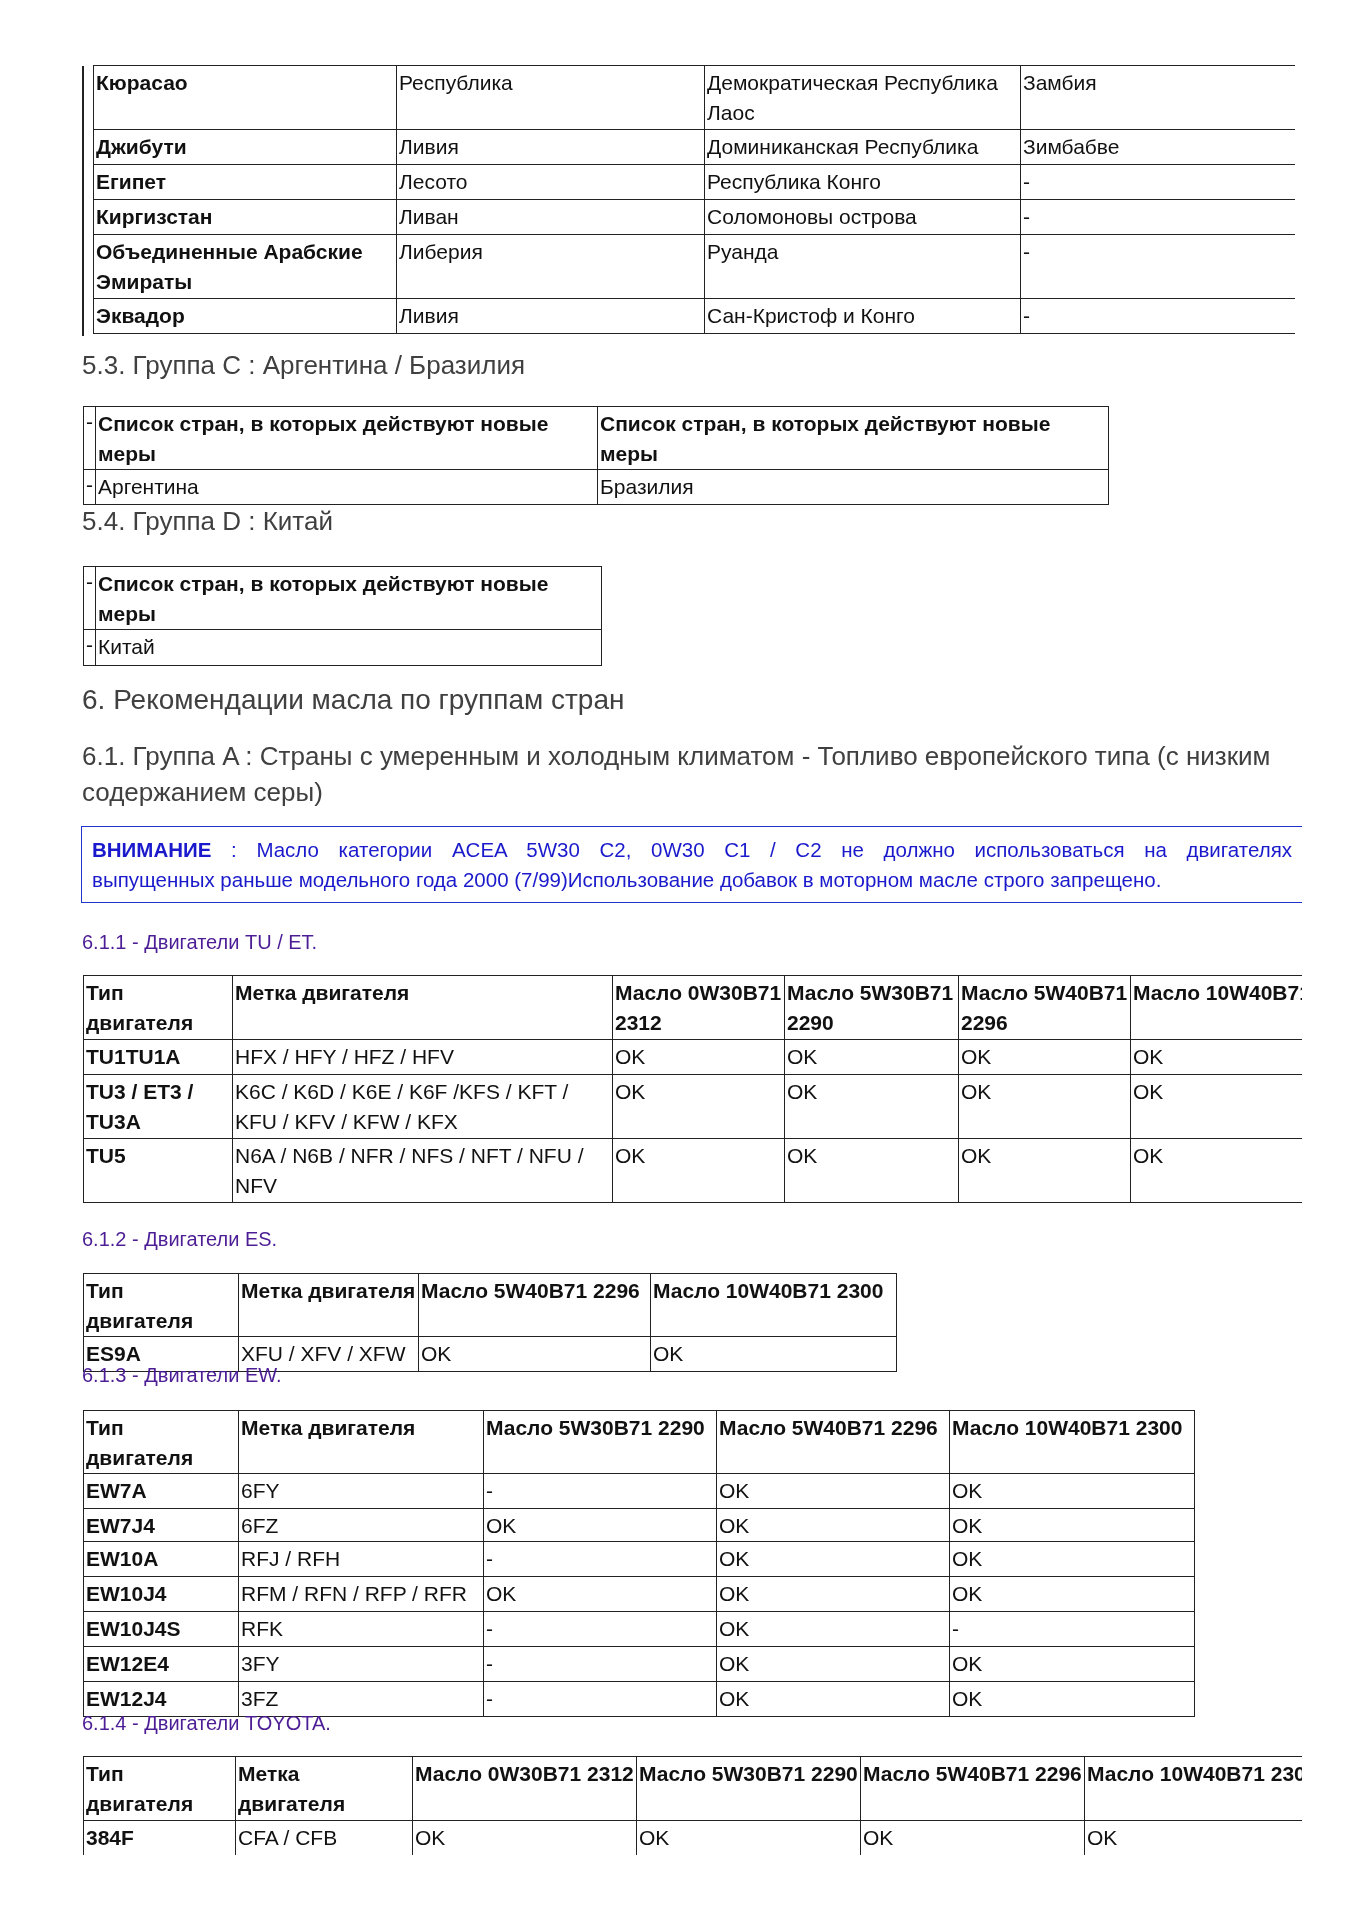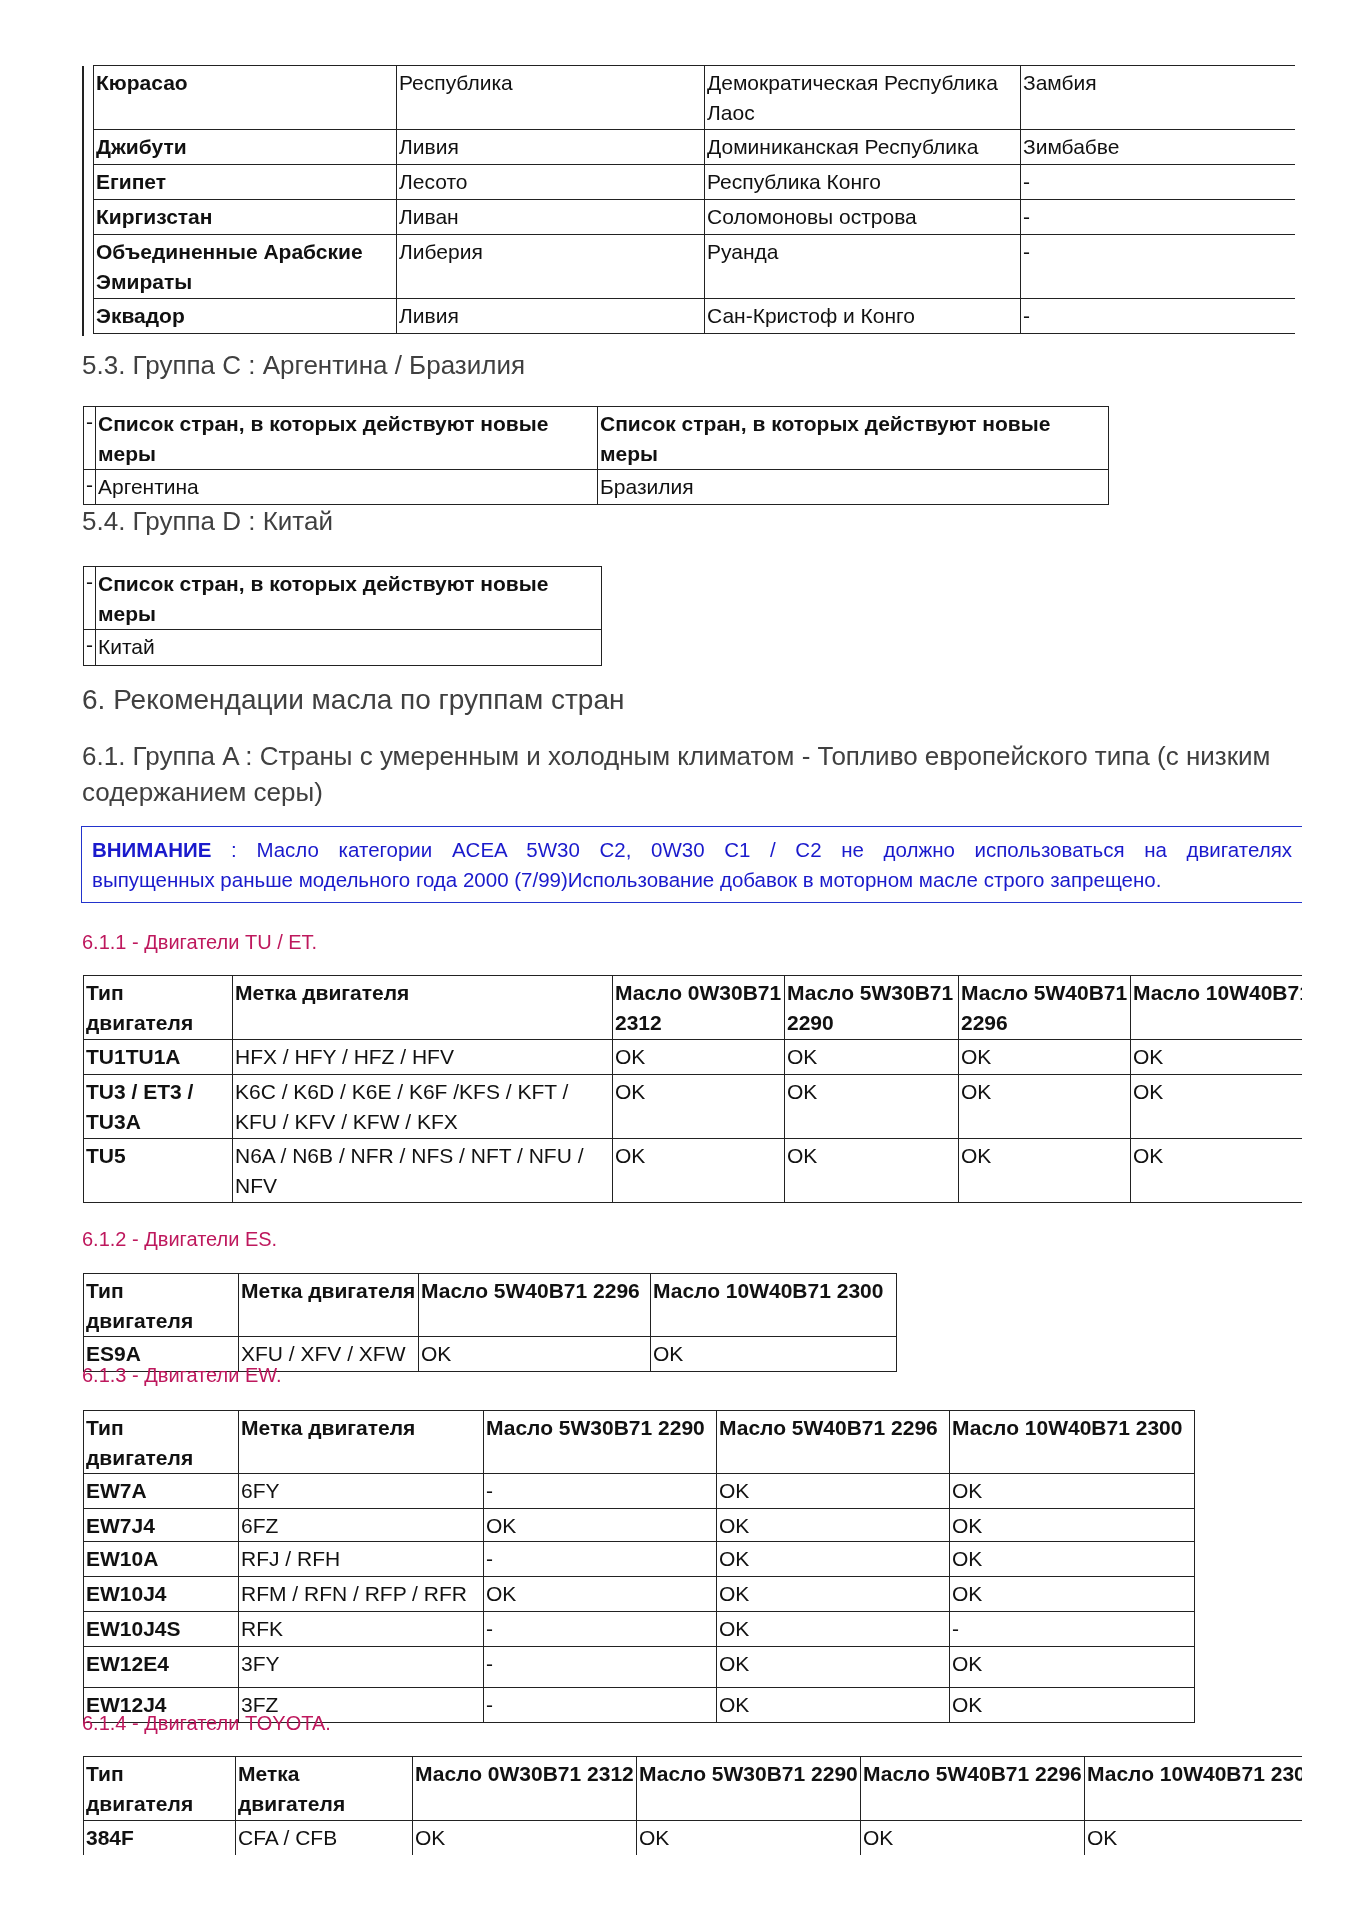--- a/index.html
+++ b/index.html
@@ -5,21 +5,21 @@
   html, body { margin:0; padding:0; background:#fff; }
   body { width:1357px; height:1920px; position:relative; overflow:hidden;
          font-family:"Liberation Sans", sans-serif; color:#111; }
   .abs { position:absolute; }
   table { border-collapse:collapse; position:absolute; table-layout:fixed; }
   td, th { border:1.5px solid #222; padding:2px 2px 0 2px; vertical-align:top;
            font-size:21px; line-height:30px; text-align:left; font-weight:normal; overflow:hidden; white-space:normal; }
   .b { font-weight:bold; }
   .hd { font-size:26px; color:#404040; }
   .hd-big { font-size:28px; }
-  .sub { font-size:20px; color:#be185d; }
+  .sub { font-size:20px; color:#4c1d95; }
   .clip { position:absolute; overflow:hidden; }
   .warn { position:absolute; left:81px; top:826px; width:1300px; height:77px;
           border:1.5px solid #2233cc; border-right:none; box-sizing:border-box;
           color:#1a1acc; font-size:20.5px; line-height:30px; padding:8px 0 0 10px; }
   .warn .w1 { text-align:justify; text-align-last:justify; width:1200px; display:block; white-space:nowrap; }
   .warn .strong { font-weight:bold; }
   td.dash { width:10px; padding:0; text-align:center; }
   table.noright td:last-child { border-right:none; }
 </style>
 </head>
@@ -244,21 +244,21 @@
         <td>OK</td>
         <td>OK</td>
       </tr>
       <tr style="height: 35px;">
         <td class="b">EW10J4S</td>
         <td>RFK</td>
         <td>-</td>
         <td>OK</td>
         <td>-</td>
       </tr>
-      <tr style="height: 41px;">
+      <tr style="height: 35px;">
         <td class="b">EW12E4</td>
         <td>3FY</td>
         <td>-</td>
         <td>OK</td>
         <td>OK</td>
       </tr>
       <tr style="height: 35px;">
         <td class="b">EW12J4</td>
         <td>3FZ</td>
         <td>-</td>

